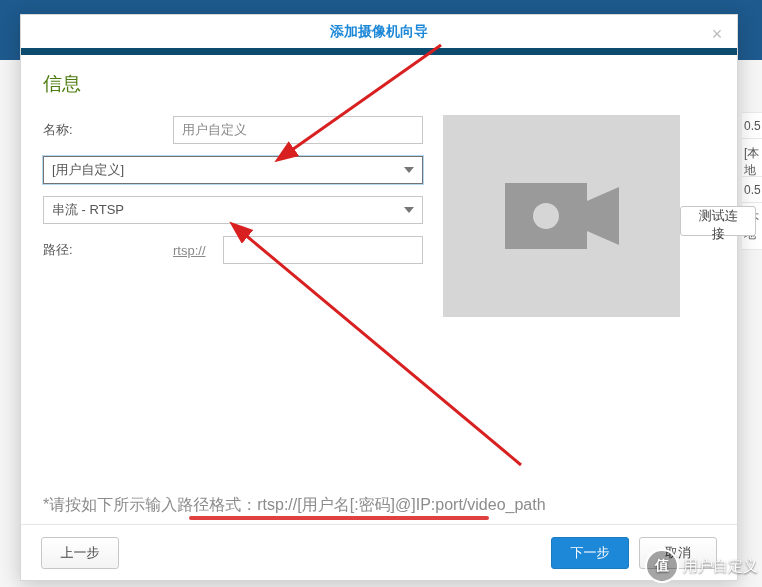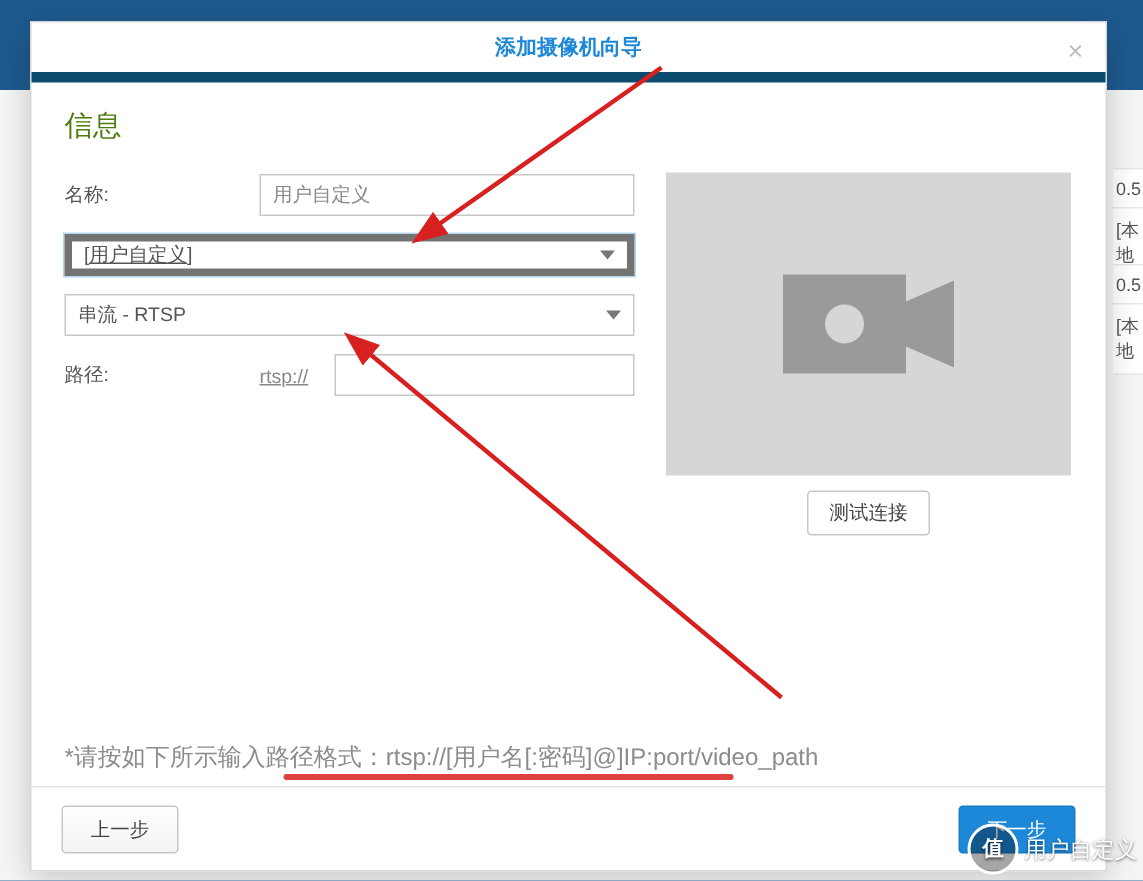--- a/index.html
+++ b/index.html
@@ -118,23 +118,22 @@
       border: 1px solid #c7c7c7;
       display: flex;
       align-items: center;
       padding: 0 8px;
       position: relative;
       background: #fff;
       color: #555;
       cursor: pointer;
     }
     .select-wrap.focused {
-      border: 5px solid #737373;
+      border: 1px solid #737373;
       box-shadow: 0 0 0 1px rgba(42,143,216,0.35);
-      text-decoration: underline;
     }
     .select-text { flex: 1; font-size: 13px; }
     .chev {
       width: 0; height: 0;
       border-left: 5px solid transparent;
       border-right: 5px solid transparent;
       border-top: 6px solid #777;
     }
     .path-row .form-label { width: 130px; }
     .path-prefix {
@@ -147,21 +146,21 @@
       flex: 1;
       height: 28px;
       border: 1px solid #c7c7c7;
       padding: 0 8px;
       font-size: 13px;
       background: #fff;
     }
     .preview-box {
       flex: 1;
       display: flex;
-      flex-direction: column;
+      flex-direction: row;
       align-items: center;
       justify-content: space-between;
     }
     .preview-img {
       width: 270px;
       height: 202px;
       background: #d6d6d6;
       display: flex;
       align-items: center;
       justify-content: center;
@@ -327,19 +326,20 @@
     </svg>
 
     <div class="hint-text">*请按如下所示输入路径格式：rtsp://[用户名[:密码]@]IP:port/video_path</div>
     <div class="underline-mark" style="left:168px; bottom:4px; width:300px;"></div>
   </div>
 
   <div class="dialog-footer">
     <button class="btn">上一步</button>
     <div class="footer-spacer"></div>
     <button class="btn btn-primary">下一步</button>
+    <button class="btn">取消</button>
   </div>
 </div>
 
 <div class="watermark">
   <div class="wm-badge">值</div>
   <span>用户自定义</span>
 </div>
 
 </body></html>

